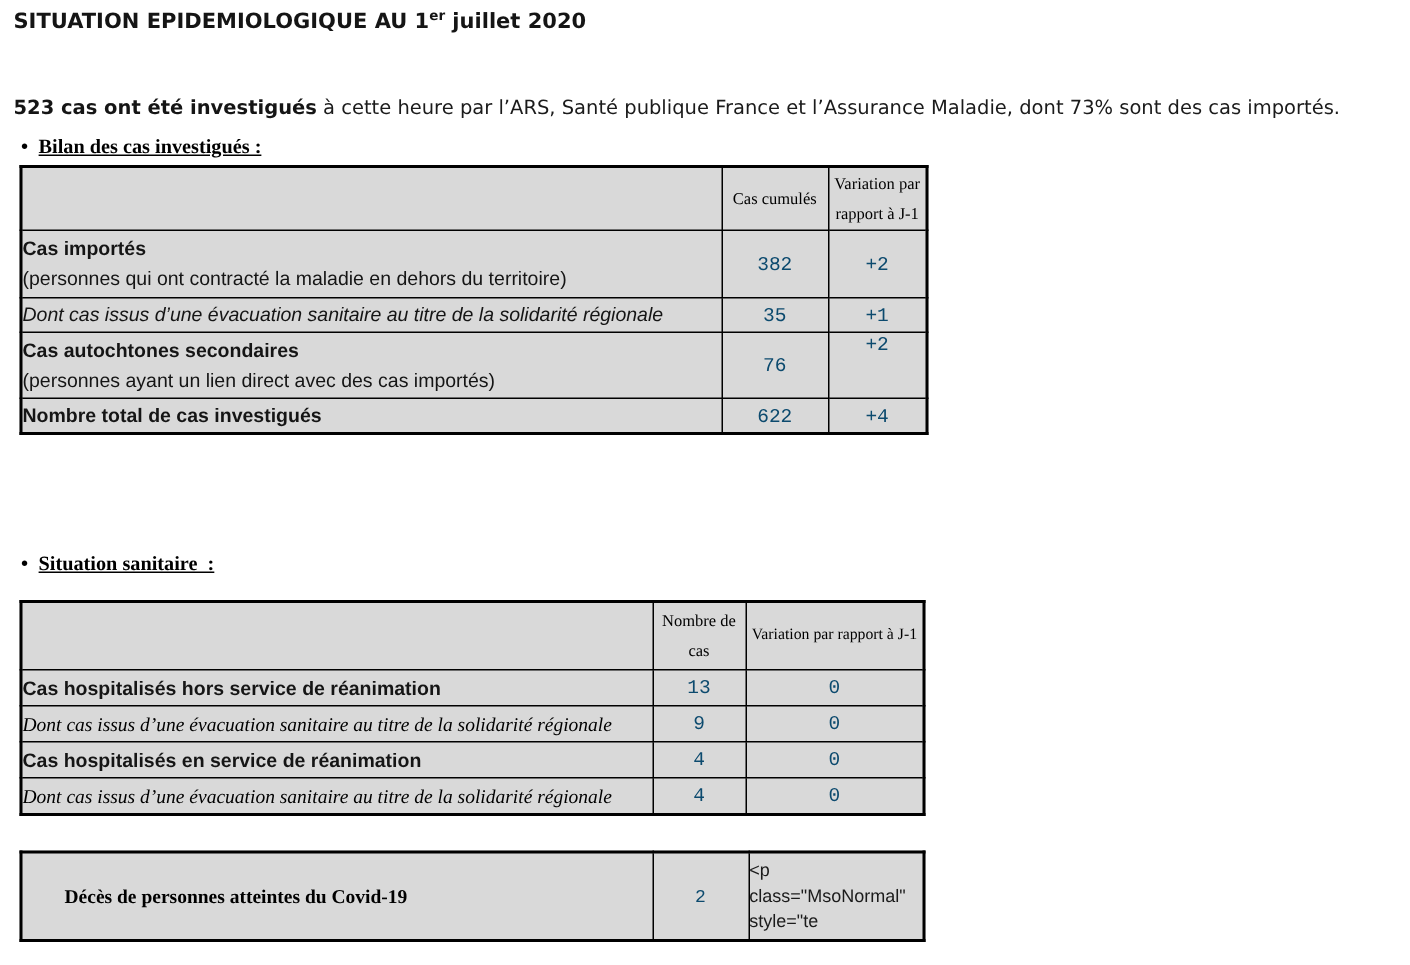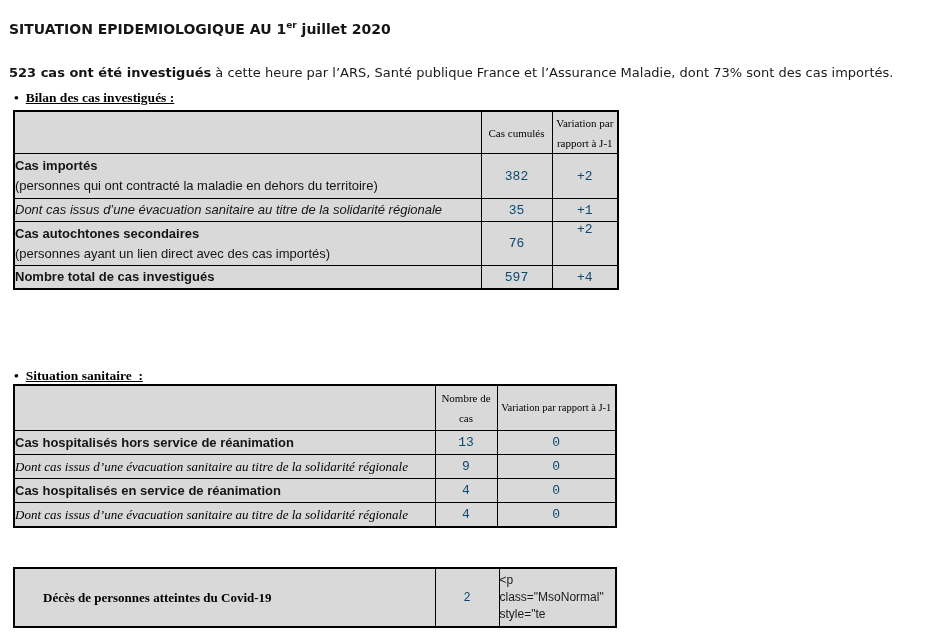--- a/index.html
+++ b/index.html
@@ -1,32 +1,32 @@
 <!DOCTYPE html>
 <html><head>
 <meta charset="utf-8">
 <style>
   html,body{margin:0;padding:0;background:#fff;}
   .page{position:relative;width:940px;height:643px;background:#ffffff;overflow:hidden;
         font-family:"DejaVu Sans",sans-serif;color:#111;}
-  .title{position:absolute;left:9px;top:20px;font-size:14px;font-weight:bold;color:#151515;white-space:nowrap;}
+  .title{position:absolute;left:9px;top:6px;font-size:14px;font-weight:bold;color:#151515;white-space:nowrap;}
   .title sup{font-size:9px;}
   .intro{position:absolute;left:9px;top:65px;font-size:13px;color:#1b1b1b;white-space:nowrap;}
   .intro .b{font-weight:bold;color:#151515;}
   .sec{position:absolute;left:14px;display:flex;align-items:baseline;
        font-family:"Liberation Serif",serif;font-weight:bold;font-size:13.5px;color:#000;}
   .sec .blt{margin-right:7px;text-decoration:none;}
   .sec .txt{text-decoration:underline;white-space:pre;}
   .sec1{top:90px;}
   .sec2{top:368px;}
   .tbl{position:absolute;left:13px;border-collapse:collapse;table-layout:fixed;
        background:#d9d9d9;border:2px solid #000;}
   .tbl td{border:1px solid #000;overflow:hidden;padding:0;margin-top:40px;}
   .t1{top:110px;}
-  .t2{top:384px;padding-left:24px;}
+  .t2{top:400px;padding-left:24px;}
   .t3{top:567px;}
   .hcell{font-family:"Liberation Serif",serif;font-size:11px;color:#000;
          text-align:center;vertical-align:middle;line-height:20px;padding:0 2px;}
   .hone{white-space:nowrap;font-size:10.5px;}
   .lbl{padding:2px 2px 2px 5px;vertical-align:middle;text-align:left;
        font-family:"Liberation Sans",sans-serif;font-size:13px;color:#151515;line-height:20px;}
   .bl{font-weight:bold;white-space:nowrap;}
   .rl{font-weight:normal;white-space:nowrap;}
   .il{font-style:italic;white-space:nowrap;}
   .iserif{font-family:"Liberation Serif",serif;font-style:italic;font-size:13px;color:#000;white-space:nowrap;}
@@ -92,21 +92,21 @@
           <div class="bl">Cas autochtones secondaires</div>
           <div class="rl">(personnes ayant un lien direct avec des cas importés)</div>
         </td>
         <td class="num">76</td>
         <td class="num vtop">+2</td>
       </tr>
       <tr class="r5">
         <td class="lbl">
           <div class="bl">Nombre total de cas investigués</div>
         </td>
-        <td class="num">597</td>
+        <td class="num">622</td>
         <td class="num">+4</td>
       </tr>
     </tbody>
   </table>
 
   <div class="sec sec2">
     <span class="blt">•</span>
     <span class="txt">Situation sanitaire  :</span>
   </div>
 

